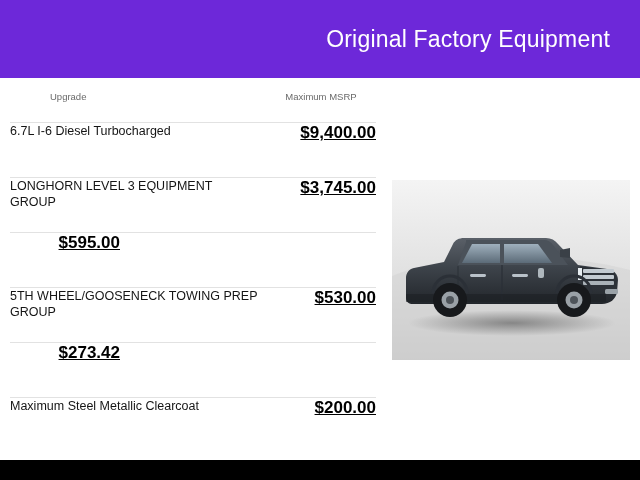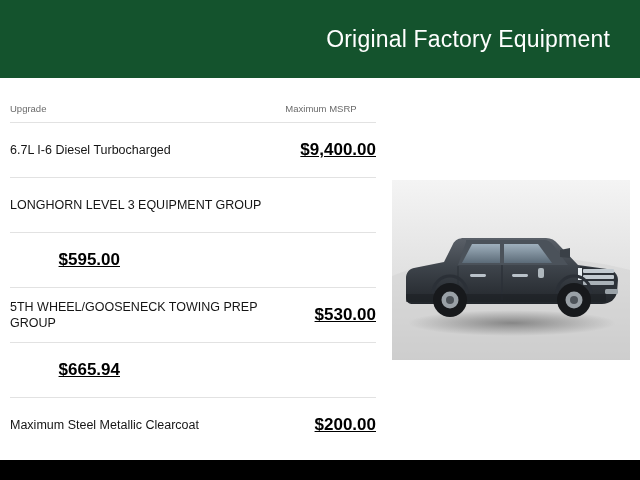--- a/index.html
+++ b/index.html
@@ -19,21 +19,21 @@
     height: 480px;
     background: #000000;
   }
   
   .header {
     position: absolute;
     left: 0;
     top: 0;
     width: 640px;
     height: 78px;
-    background: #14532d;
+    background: #6d28d9;
     display: flex;
     align-items: center;
     justify-content: flex-end;
     box-sizing: border-box;
     padding-right: 30px;
   }
   .header-title {
     color: #ffffff;
     font-size: 23px;
     font-weight: 400;
@@ -53,37 +53,38 @@
   .table {
     position: absolute;
     left: 0;
     top: 0;
     width: 392px;
     box-sizing: border-box;
     padding: 0 16px 0 10px;
   }
   .table-head {
     display: flex;
-    align-items: flex-end;
+    align-items: center;
     height: 44px;
     color: #6a6a6a;
     font-size: 9.5px;
     padding-bottom: 8px;
     box-sizing: border-box;
+    margin-left: 40px;
   }
   .th-upgrade {
     flex: 1 1 auto;
   }
   .th-msrp {
     flex: 0 0 110px;
     text-align: center;
   }
   .row {
     display: flex;
-    align-items: center;
+    align-items: flex-start;
     min-height: 55px;
     border-top: 1px solid #e2e2e2;
     box-sizing: border-box;
   }
   .row:first-of-type {
     border-top: 1px solid #e2e2e2;
   }
   .row-label {
     flex: 1 1 auto;
     color: #151515;
@@ -147,33 +148,34 @@
         <div class="th-msrp">Maximum MSRP</div>
       </div>
 
       <div class="row">
         <div class="row-label">6.7L I-6 Diesel Turbocharged</div>
         <div class="row-price">$9,400.00</div>
       </div>
 
       <div class="row">
         <div class="row-label">LONGHORN LEVEL 3 EQUIPMENT GROUP</div>
+        <div class="row-price">$3,745.00</div>
       </div>
 
       <div class="row">
         <div class="row-price">$595.00</div>
       </div>
 
       <div class="row">
         <div class="row-label">5TH WHEEL/GOOSENECK TOWING PREP GROUP</div>
         <div class="row-price">$530.00</div>
       </div>
 
       <div class="row">
-        <div class="row-price">$665.94</div>
+        <div class="row-price">$273.42</div>
       </div>
 
       <div class="row">
         <div class="row-label">Maximum Steel Metallic Clearcoat</div>
         <div class="row-price">$200.00</div>
       </div>
 
       <div class="table-footnote">Data reflects manufacturer's standard build and pricing and may not accurately reflect the exact condition of this vehicle. Please contact dealer for more information.</div>
 
     </div>

